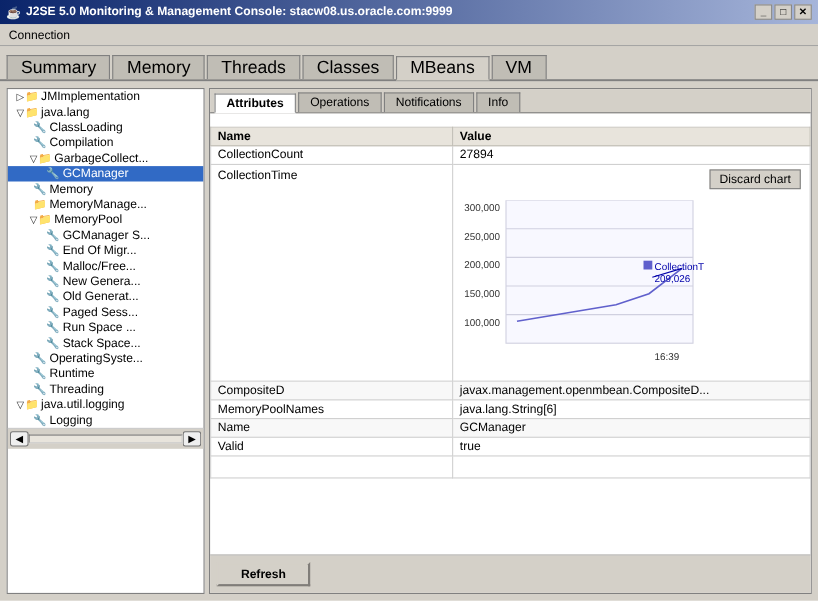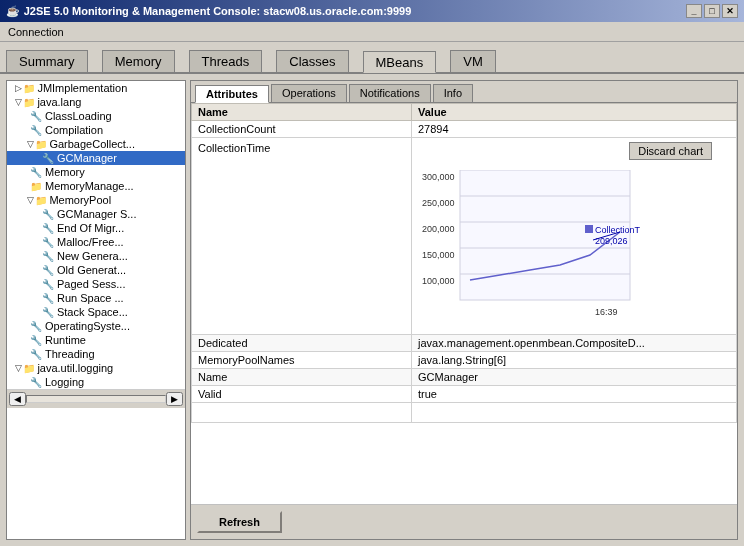--- a/index.html
+++ b/index.html
@@ -54,26 +54,26 @@
     .tab-bar {
       background: #d4d0c8;
       display: flex;
       align-items: flex-end;
       padding: 4px 6px 0 6px;
       border-bottom: 2px solid #808080;
       height: 32px;
     }
     .tab {
       padding: 3px 12px;
-      font-size: 13px;
+      font-size: 16px;
       cursor: pointer;
       background: #c0bdb5;
       border: 1px solid #808080;
       border-bottom: none;
-      margin-right: 14px;
+      margin-right: 2px;
       height: 22px;
       display: flex; align-items: center;
     }
     .tab.active {
       background: #d4d0c8;
       border-bottom: 1px solid #d4d0c8;
       font-weight: normal;
       z-index: 1;
       position: relative;
       top: 1px;
@@ -120,20 +120,21 @@
     .expand-icon { font-size: 9px; margin-right: 1px; color: #333; }
 
     
     .right-panel {
       flex: 1;
       margin: 6px 6px 6px 4px;
       display: flex;
       flex-direction: column;
       background: white;
       border: 1px solid #808080;
+      gap: 12px;
     }
 
     
     .inner-tab-bar {
       display: flex;
       background: #d4d0c8;
       border-bottom: 1px solid #808080;
       padding: 3px 4px 0 4px;
     }
     .inner-tab {
@@ -177,21 +178,21 @@
     
     .chart-container {
       position: relative;
       display: flex;
       align-items: flex-start;
       padding: 4px;
     }
     .discard-btn {
       position: absolute;
       top: 4px;
-      right: 24px;
+      right: 8px;
       background: #d4d0c8;
       border: 1px solid #808080;
       padding: 2px 8px;
       font-size: 11px;
       cursor: pointer;
       z-index: 2;
     }
 
     
     .bottom-bar {
@@ -420,21 +421,21 @@
                   <text x="175" y="63" font-size="9" fill="#0000aa">CollectionTime</text>
                   <text x="175" y="74" font-size="9" fill="#0000aa">209,026</text>
 
                   <line x1="173" y1="70" x2="200" y2="62" stroke="#0000aa" stroke-width="1"></line>
                 </svg>
               </div>
             </td>
           </tr>
 
           <tr class="alt">
-            <td>Dedicated</td>
+            <td>CompositeD</td>
             <td>javax.management.openmbean.CompositeD...</td>
           </tr>
 
           <tr>
             <td>MemoryPoolNames</td>
             <td>java.lang.String[6]</td>
           </tr>
 
           <tr class="alt">
             <td>Name</td>

